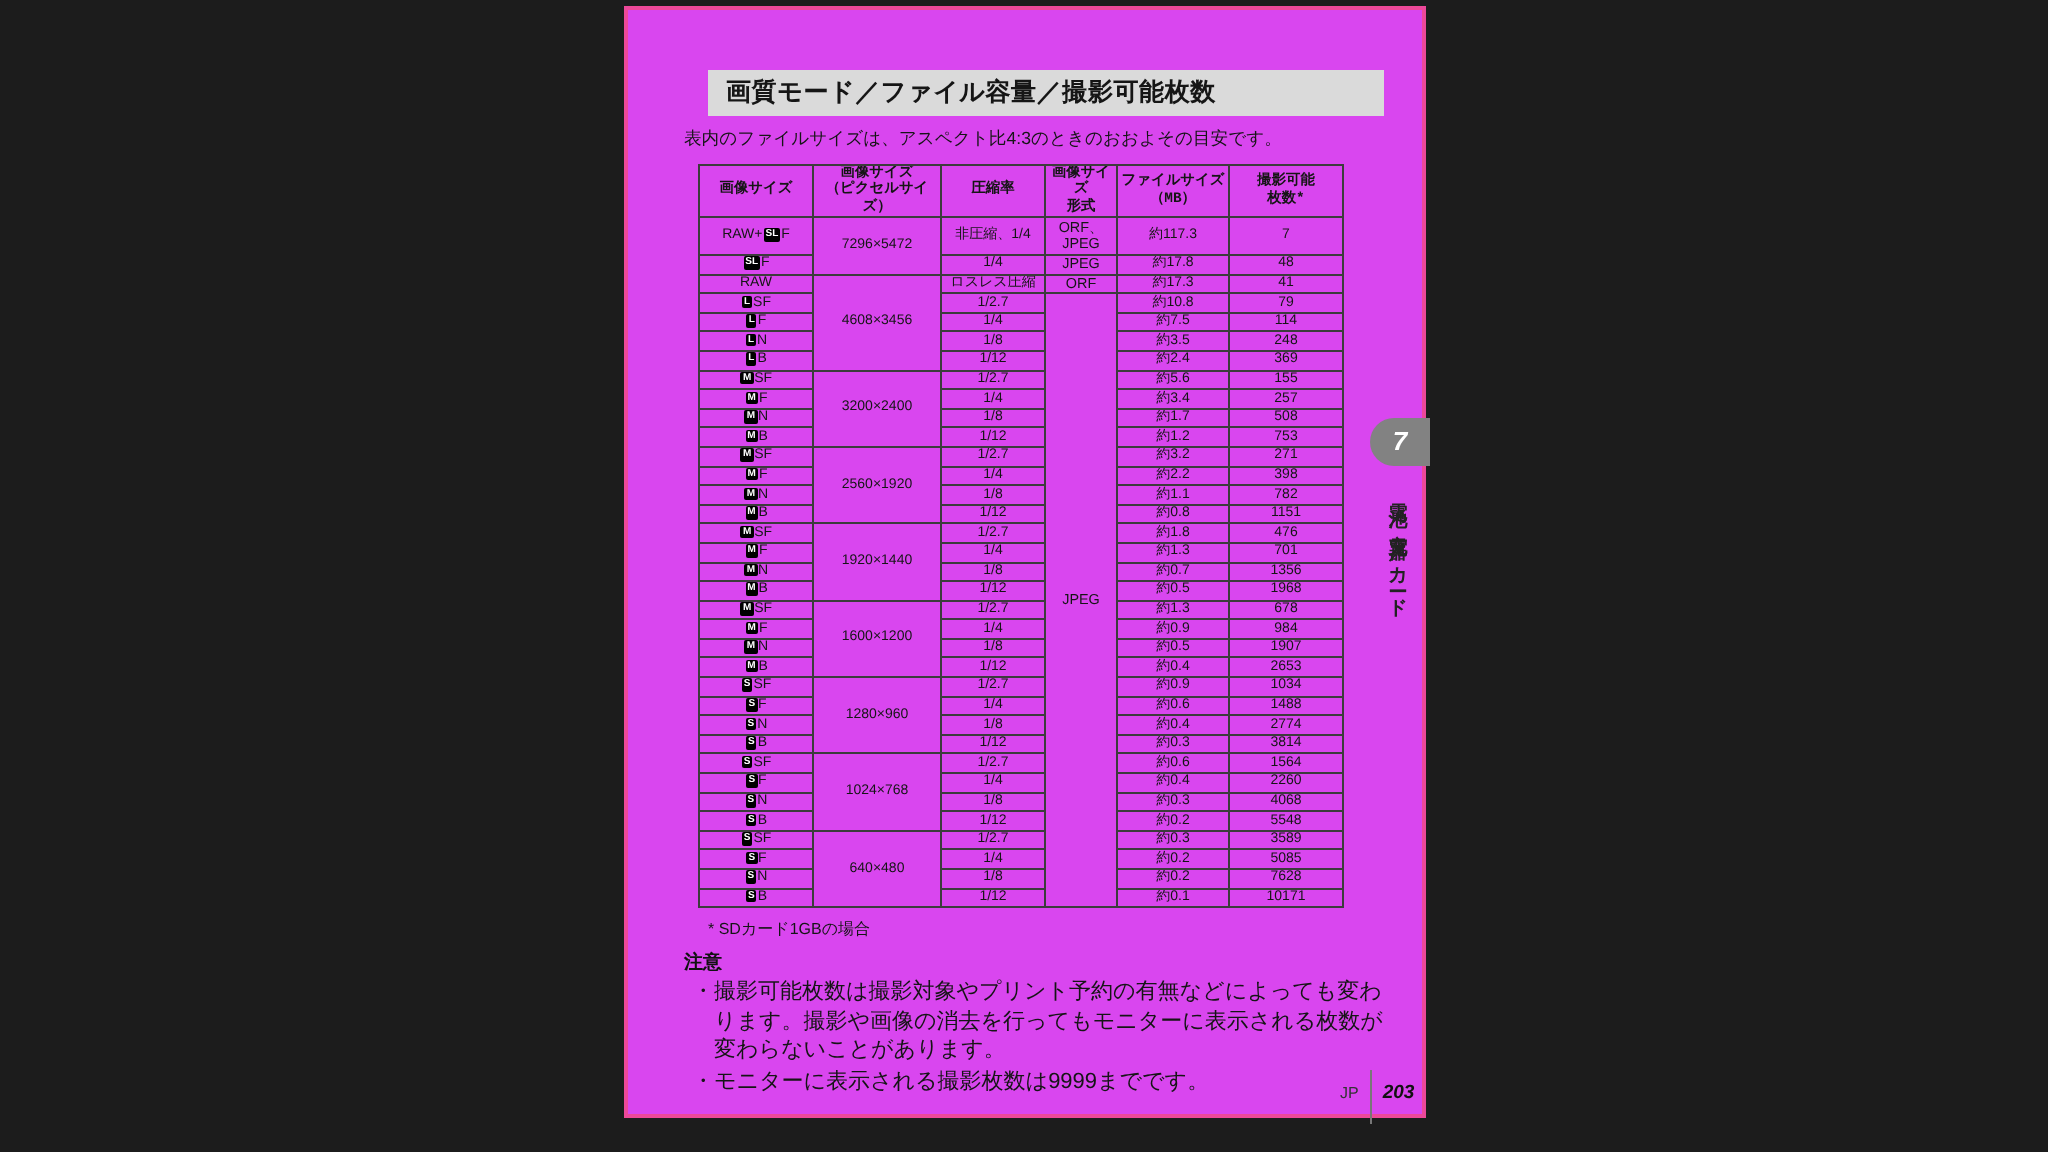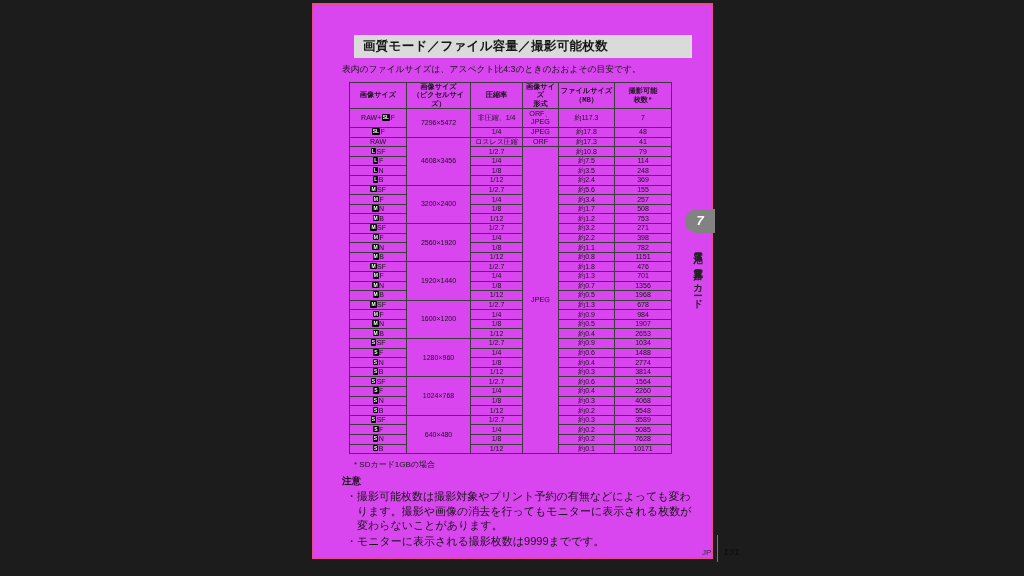--- a/index.html
+++ b/index.html
@@ -38,21 +38,21 @@
   .notes-list li::before { content:"・"; position:absolute; left:0; top:0; }
   .side-tab {
     position:absolute; left:371px; top:204px; width:30px; height:24px;
     background:#828282; border-radius:12px 0 0 12px; color:#fff;
     font-weight:bold; font-style:italic; font-size:13px; text-align:center; line-height:24px;
   }
   .side-text {
     position:absolute; left:377px; top:239px; writing-mode:vertical-rl;
     font-size:9.5px; font-weight:bold; letter-spacing:2px; color:#222; height:145px;
   }
-  .footer { position:absolute; left:356px; top:530px; height:27px; display:flex; align-items:center;margin-left:32px; }
+  .footer { position:absolute; left:356px; top:530px; height:27px; display:flex; align-items:flex-start; }
   .footer .lang { font-size:8px; color:#333; margin-top:7px; }
   .footer .divider { width:1px; height:27px; background:#777; margin:0 5px 0 6px; }
   .footer .pagenum { font-size:9.5px; font-weight:bold; font-style:italic; margin-top:6px; color:#111; }
 </style>
 </head>
 <body>
 
 <div class="stage">
   <div class="page">
 
@@ -320,17 +320,17 @@
       </ul>
 
     <div class="side-tab">
       <span>7</span>
     </div>
     <div class="side-text">電池／充電器／カード</div>
 
     <div class="footer">
       <span class="lang">JP</span>
       <span class="divider"></span>
-      <span class="pagenum">131</span>
+      <span class="pagenum">203</span>
     </div>
 
   </div>
 </div>
 
 </body></html>

